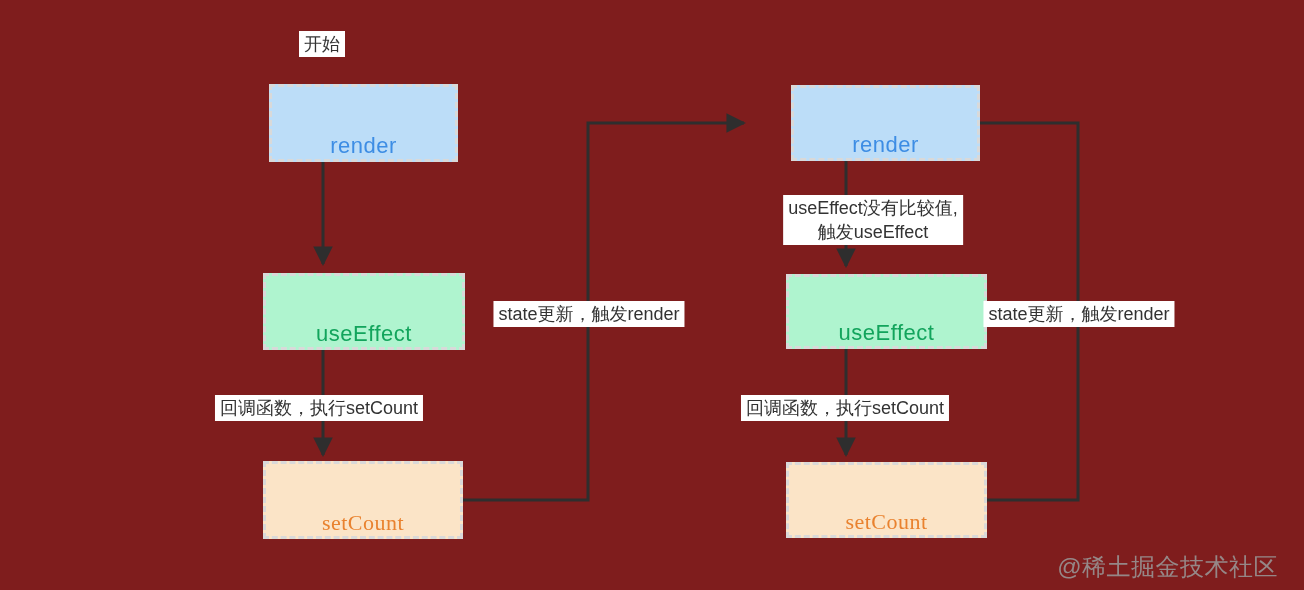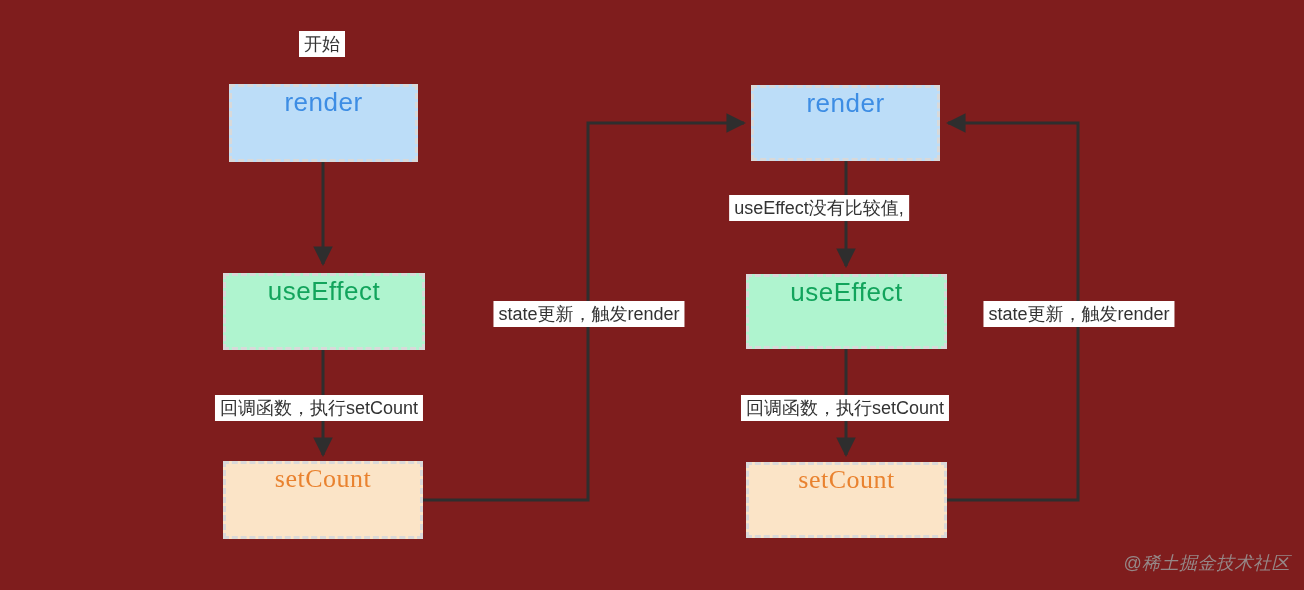--- a/index.html
+++ b/index.html
@@ -22,26 +22,27 @@
   }
   .arrows-svg path {
     fill: none;
     stroke: var(--arrow, #2e2e2e);
     stroke-width: 3;
   }
   .node {
     position: absolute;
     box-sizing: border-box;
     display: flex;
-    align-items: flex-start;
+    align-items: flex-end;
     justify-content: center;
     border: 3px dashed var(--border, #d9d9d9);
-    font-size: 26px;
+    font-size: 22px;
     letter-spacing: 0.5px;
     z-index: 2;
+    margin-left: 40px;
   }
   .node.blue   { background: var(--node-blue-bg, #bcddf8);   color: var(--node-blue-text, #3d8de4); }
   .node.green  { background: var(--node-green-bg, #aff4cf);  color: var(--node-green-text, #12a45c); }
   .node.orange { background: var(--node-orange-bg, #fbe4c7); color: var(--node-orange-text, #e9822f); font-family: Liberation Serif, serif; }
 
   .node-render-left    { left: 229px; top: 84px;  width: 189px; height: 78px; }
   .node-useeffect-left { left: 223px; top: 273px; width: 202px; height: 77px; }
   .node-setcount-left  { left: 223px; top: 461px; width: 200px; height: 78px; }
   .node-render-right   { left: 751px; top: 85px;  width: 189px; height: 76px; }
   .node-useeffect-right{ left: 746px; top: 274px; width: 201px; height: 75px; }
@@ -56,34 +57,33 @@
     color: var(--label, #333333);
     white-space: nowrap;
     text-align: center;
     z-index: 3;
     line-height: 24px;
   }
   .start-label { left: 322px; top: 31px; }
   .edge-first-render    { left: 326px; top: 208px; }
   .edge-callback-left   { left: 319px; top: 395px; }
   .edge-state-mid       { left: 589px; top: 301px; }
-  .edge-nocompare       { left: 819px; top: 195px; }
+  .edge-nocompare       { left: 873px; top: 195px; }
   .edge-callback-right  { left: 845px; top: 395px; }
   .edge-state-right     { left: 1079px; top: 301px; }
 
   .watermark {
     position: absolute;
-    right: 14px;
+    right: 26px;
     top: 551px;
-    font-size: 18px;
+    font-size: 24px;
     color: var(--watermark, #9a9a9a);
     opacity: 0.85;
     z-index: 3;
     letter-spacing: 0.5px;
-    font-style: italic;
   }
 </style>
 </head>
 <body>
 
 <div class="canvas">
 
   <svg class="arrows-svg" viewBox="0 0 1304 590" xmlns="http://www.w3.org/2000/svg">
     <defs>
       <marker id="arrowhead" viewBox="0 0 10 10" refX="9" refY="5" markerWidth="6.5" markerHeight="6.5" orient="auto-start-reverse">
@@ -118,19 +118,20 @@
   </div>
   <div class="node orange node-setcount-right">
     <span>setCount</span>
   </div>
 
   <div class="edge-label edge-callback-left">回调函数，执行setCount</div>
   <div class="edge-label edge-state-mid">state更新，触发render</div>
 
   <div class="edge-label edge-nocompare">
     <div>useEffect没有比较值,</div>
+    <div>触发useEffect</div>
   </div>
   <div class="edge-label edge-callback-right">回调函数，执行setCount</div>
   <div class="edge-label edge-state-right">state更新，触发render</div>
 
   <div class="watermark">@稀土掘金技术社区</div>
 
 </div>
 
 </body></html>

